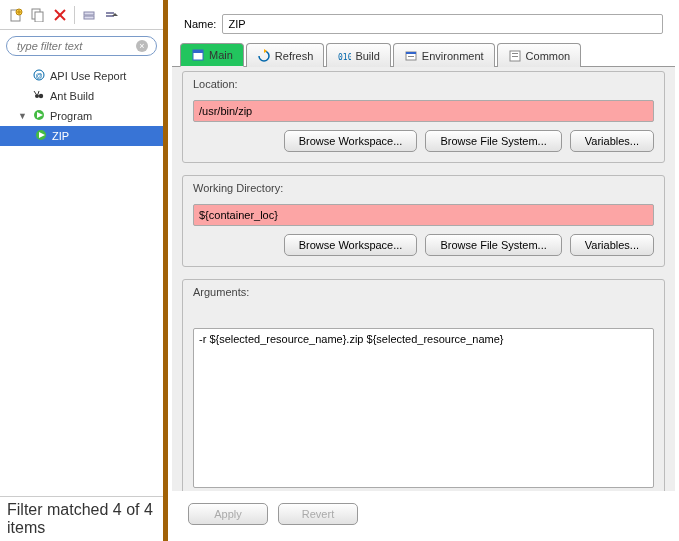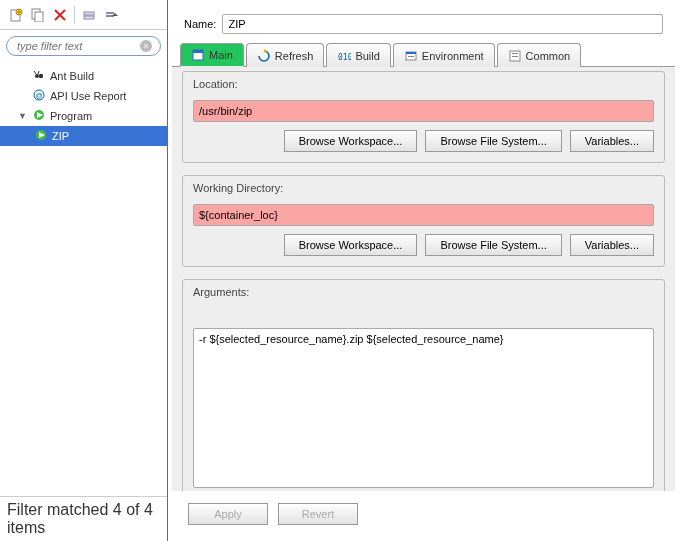--- a/index.html
+++ b/index.html
@@ -1,18 +1,18 @@
 <!DOCTYPE html>
 <html><head>
 <meta charset="utf-8">
 <style>
 * { box-sizing: border-box; margin: 0; padding: 0; }
 body { font-family: "Lucida Grande", Arial, sans-serif; font-size: 11px; color: #333; background: #fff; width: 679px; height: 541px; overflow: hidden; }
 .container { display: flex; height: 541px; }
-.left-panel { width: 168px; border-right: 1px solid #a16207; display: flex; flex-direction: column; }
+.left-panel { width: 168px; border-right: 5px solid #a16207; display: flex; flex-direction: column; }
 .toolbar { height: 30px; border-bottom: 1px solid #ccc; display: flex; align-items: center; padding: 4px 6px; gap: 2px; }
 .toolbar .btn { width: 20px; height: 20px; display: flex; align-items: center; justify-content: center; cursor: pointer; }
 .toolbar .sep { width: 1px; height: 18px; background: #ccc; margin: 0 2px; }
 .search-wrap { padding: 6px; }
 .search-input { width: 100%; border: 1px solid #7a9bc9; border-radius: 10px; padding: 3px 20px 3px 10px; font-size: 11px; font-style: italic; color: #666; outline: none; position: relative; }
 .search-box { position: relative; }
 .search-clear { position: absolute; right: 9px; top: 4px; width: 12px; height: 12px; background: #bbb; border-radius: 50%; display: flex; align-items: center; justify-content: center; color: #fff; font-size: 9px; cursor: pointer; }
 .tree { flex: 1; padding: 4px 0; overflow: auto; }
 .tree-item { display: flex; align-items: center; padding: 2px 4px 2px 18px; gap: 4px; cursor: pointer; }
 .tree-item.indent1 { padding-left: 18px; }
@@ -27,21 +27,21 @@
 .tabs { display: flex; padding: 0 8px; gap: 0; border-bottom: 1px solid #999; position: relative; }
 .tab { display: flex; align-items: center; gap: 4px; padding: 4px 10px; border: 1px solid #999; border-bottom: none; border-radius: 4px 4px 0 0; background: linear-gradient(#fdfdfd,#e8e8e8); margin-right: 2px; cursor: pointer; position: relative; top: 1px; }
 .tab.active { background: #22c55e; border-bottom: 1px solid #eee; }
 .tab-icon { width: 14px; height: 14px; display: inline-flex; align-items: center; justify-content: center; }
 .form-area { flex: 1; background: #eee; padding: 4px 10px 10px 10px; overflow: auto; }
 .group { border: 1px solid #bbb; border-radius: 3px; background: #eee; padding: 28px 10px 10px 10px; position: relative; margin-bottom: 12px; }
 .group-label { position: absolute; top: 6px; left: 10px; color: #444; font-size: 11px; }
 .group input[type=text] { width: 100%; border: 1px solid #aaa; background: #fca5a5; padding: 4px 5px; font-size: 11px; border-radius: 2px; }
 .group textarea { width: 100%; border: 1px solid #aaa; background: #fff; padding: 4px 5px; font-size: 11px; border-radius: 2px; resize: none; height: 160px; font-family: inherit; margin-top: 20px; }
 .btn-row { display: flex; justify-content: flex-end; gap: 8px; margin-top: 8px; }
-button { background: linear-gradient(#fefefe,#e2e2e2); border: 1px solid #999; border-radius: 0; padding: 4px 14px; font-size: 11px; cursor: pointer; min-width: 80px; }
+button { background: linear-gradient(#fefefe,#e2e2e2); border: 1px solid #999; border-radius: 5px; padding: 4px 14px; font-size: 11px; cursor: pointer; min-width: 80px; }
 button:disabled { color: #aaa; }
 .bottom-btns { display: flex; justify-content: flex-start; gap: 10px; padding: 12px 16px; }
 .icon-svg { display: block; }
 </style>
 </head>
 <body>
 
 <div class="container">
   <div class="left-panel">
     <div class="toolbar">
@@ -83,34 +83,34 @@
     <div class="search-wrap">
       <div class="search-box">
         <input class="search-input" placeholder="type filter text" style="">
         <div class="search-clear">×</div>
       </div>
     </div>
     <div class="tree">
       <div class="tree-item indent1">
         <span class="tree-arrow"></span>
         <span><svg width="14" height="14">
+              <circle cx="7" cy="7" r="5" fill="#fff" stroke="#06a"></circle>
+              <text x="7" y="10" font-size="7" text-anchor="middle" fill="#06a">@</text>
+            </svg></span>
+        <span>API Use Report</span>
+      </div>
+      <div class="tree-item indent1">
+        <span class="tree-arrow"></span>
+        <span><svg width="14" height="14">
               <circle cx="5" cy="8" r="2" fill="#333"></circle>
               <circle cx="9" cy="8" r="2.2" fill="#333"></circle>
               <line x1="4" y1="6" x2="2" y2="3" stroke="#333"></line>
               <line x1="6" y1="6" x2="7" y2="3" stroke="#333"></line>
             </svg></span>
         <span>Ant Build</span>
-      </div>
-      <div class="tree-item indent1">
-        <span class="tree-arrow"></span>
-        <span><svg width="14" height="14">
-              <circle cx="7" cy="7" r="5" fill="#fff" stroke="#06a"></circle>
-              <text x="7" y="10" font-size="7" text-anchor="middle" fill="#06a">@</text>
-            </svg></span>
-        <span>API Use Report</span>
       </div>
       <div class="tree-item indent1">
         <span class="tree-arrow">▼</span>
         <span><svg width="14" height="14">
               <circle cx="7" cy="7" r="5" fill="#4b4"></circle>
               <polygon points="5,4 11,7 5,10" fill="#fff"></polygon>
             </svg></span>
         <span>Program</span>
       </div>
       <div class="tree-item indent2 selected">

